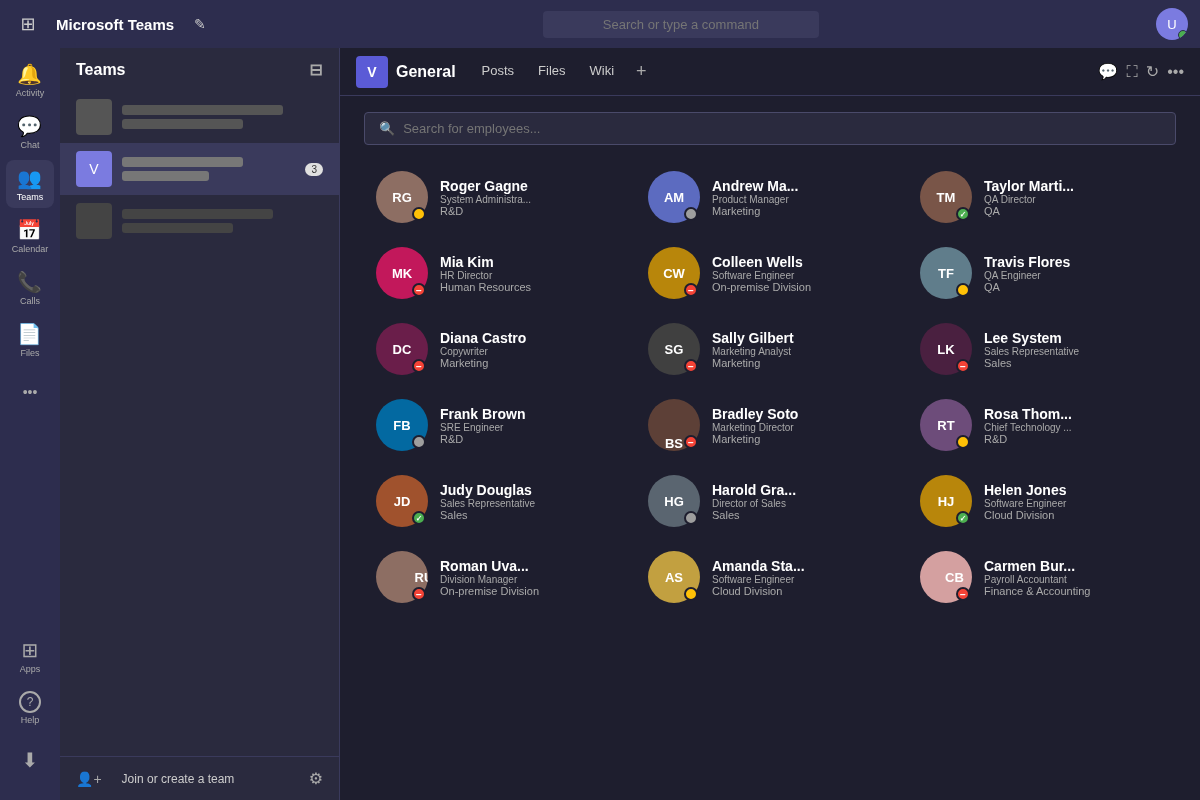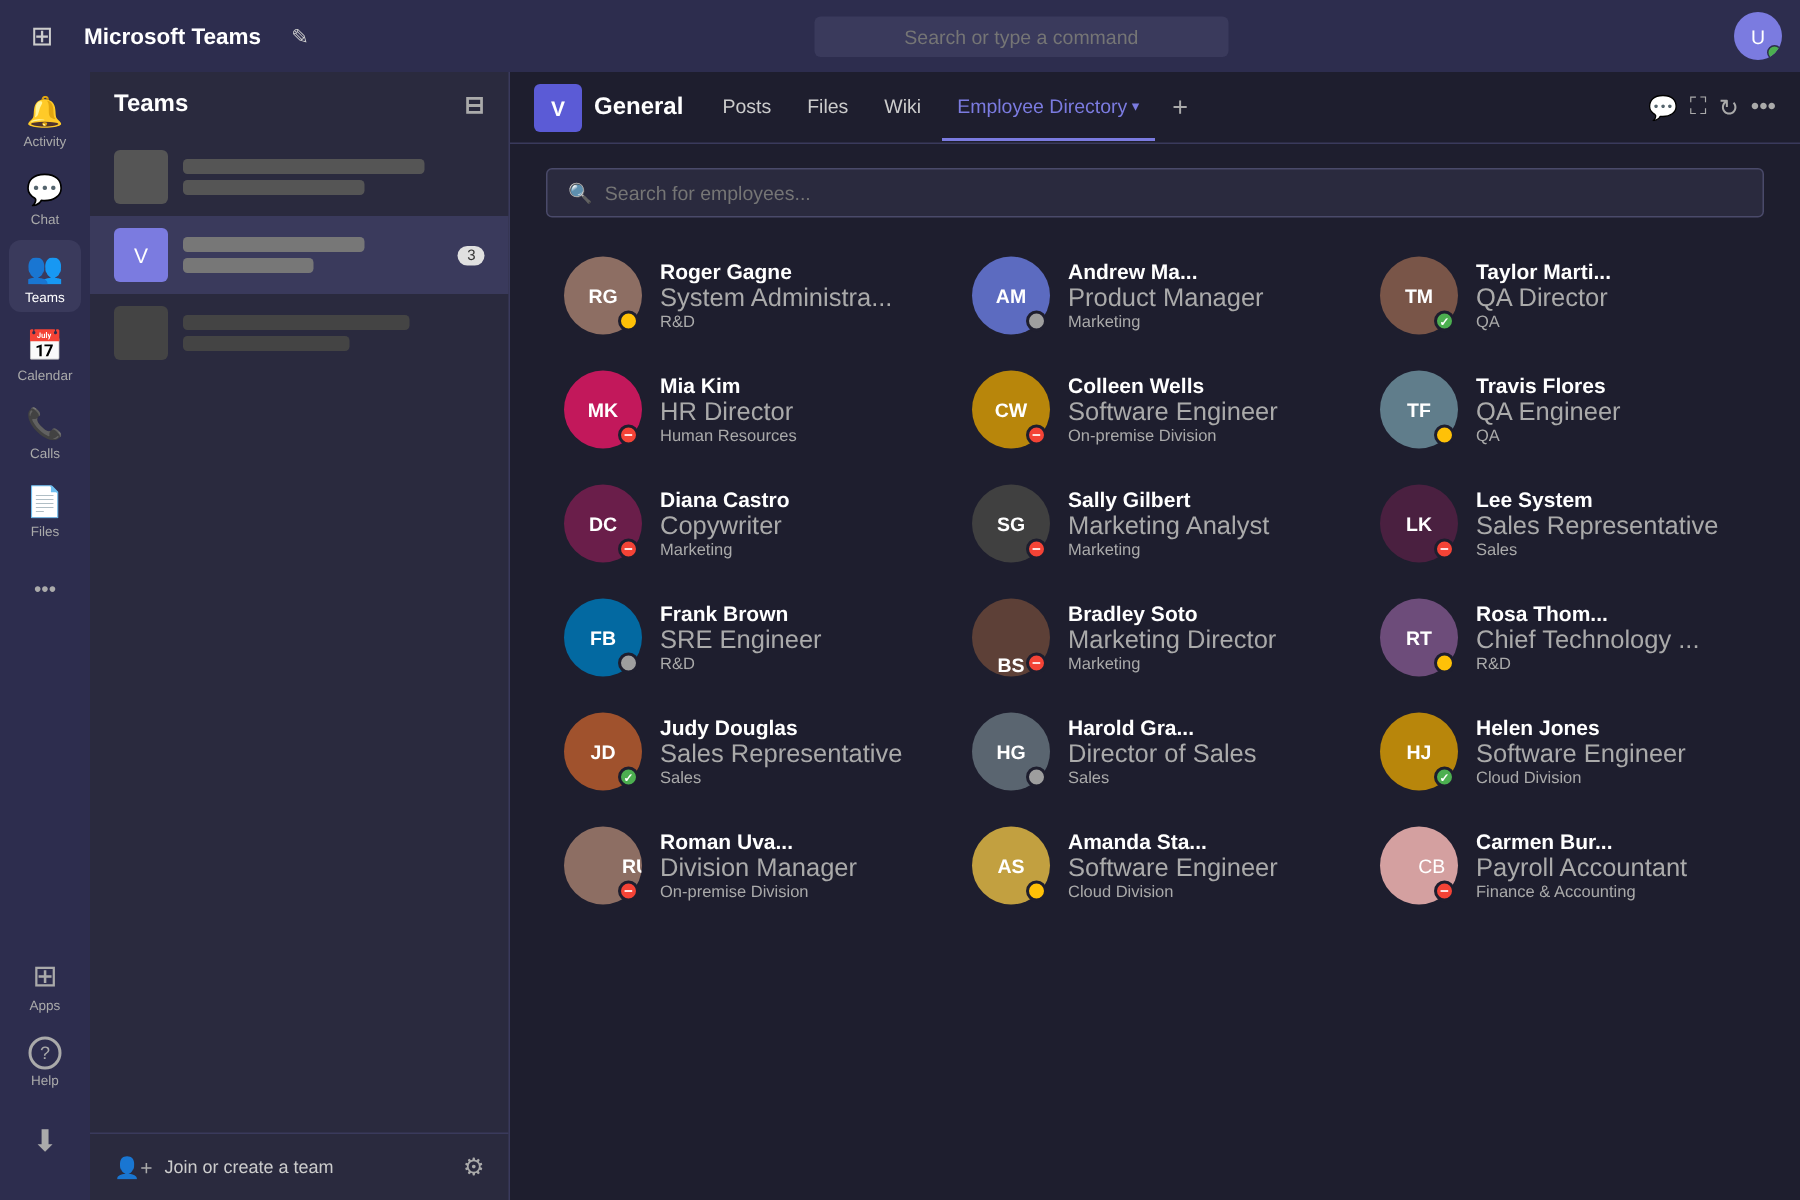--- a/index.html
+++ b/index.html
@@ -119,21 +119,21 @@
     .status-badge {
       position: absolute; bottom: 2px; right: 2px; width: 14px; height: 14px; border-radius: 50%;
       border: 2px solid #1e1e2e; display: flex; align-items: center; justify-content: center; font-size: 8px;
     }
     .status-badge.available { background: #4caf50; }
     .status-badge.busy { background: #f44336; }
     .status-badge.away { background: #ffc107; }
     .status-badge.offline { background: #9e9e9e; }
     .employee-info { flex: 1; overflow: hidden; }
     .employee-name { font-size: 14px; font-weight: 600; color: #fff; white-space: nowrap; overflow: hidden; text-overflow: ellipsis; }
-    .employee-role { font-size: 17px; color: #aaa; white-space: nowrap; overflow: hidden; text-overflow: ellipsis; }
+    .employee-role { font-size: 10px; color: #aaa; white-space: nowrap; overflow: hidden; text-overflow: ellipsis; }
     .employee-dept { font-size: 11px; color: #aaa; white-space: nowrap; overflow: hidden; text-overflow: ellipsis; }
 
     
     .directory-content::-webkit-scrollbar { width: 6px; }
     .directory-content::-webkit-scrollbar-track { background: #1e1e2e; }
     .directory-content::-webkit-scrollbar-thumb { background: #4a4a6a; border-radius: 3px; }
   </style>
 </head>
 <body>
 
@@ -221,37 +221,34 @@
       <div style="width:36px;height:36px;border-radius:4px;background:#444;flex-shrink:0;"></div>
       <div style="flex:1;">
         <div class="blurred-text" style="width:75%;margin-bottom:4px;background:#444;"></div>
         <div class="blurred-text" style="width:55%;background:#444;"></div>
       </div>
     </div>
     <div style="flex:1;"></div>
 
     <div style="display:flex;align-items:center;gap:8px;padding:12px 16px;border-top:1px solid #3a3a5c;">
       <span style="color:#aaa;font-size:14px;">👤+</span>
-      <span style="font-size:12px;color:#ccc;cursor:pointer;">Join or create a team</span>
+      <span style="font-size:12px;color:#ccc;cursor:pointer;margin-left:12px;">Join or create a team</span>
       <span style="margin-left:auto;color:#aaa;font-size:16px;cursor:pointer;">⚙</span>
     </div>
   </div>
 
   <div class="main-content">
 
     <div class="channel-header">
       <div class="channel-logo">V</div>
       <span class="channel-name">General</span>
       <div class="channel-tabs">
         <div class="channel-tab">Posts</div>
         <div class="channel-tab">Files</div>
         <div class="channel-tab">Wiki</div>
-        <div class="channel-tab active channel-tab-dropdown">
-          Employee Directory <span style="font-size:10px;">▾</span>
-        </div>
         <div class="channel-tab-plus">+</div>
       </div>
       <div class="channel-header-actions">
         <span>💬</span>
         <span>⛶</span>
         <span>↻</span>
         <span>•••</span>
       </div>
     </div>
 
@@ -568,21 +565,21 @@
     <div class="employee-info">
       <div class="employee-name">Amanda Sta...</div>
       <div class="employee-role">Software Engineer</div>
       <div class="employee-dept">Cloud Division</div>
     </div>
   </div>
           <div class="employee-card">
 
     <div class="employee-avatar-wrap">
       <div class="employee-avatar" style="background:#d4a0a0;">
-        <span style="font-size:13px;font-weight:400;margin-left:17px;">CB</span>
+        <span style="font-size:13px;font-weight:700;margin-left:17px;">CB</span>
       </div>
       <div class="status-badge busy">
 
         <span style="color:#fff;font-size:10px;font-weight:700;">−</span>
       </div>
     </div>
 
     <div class="employee-info">
       <div class="employee-name">Carmen Bur...</div>
       <div class="employee-role">Payroll Accountant</div>

